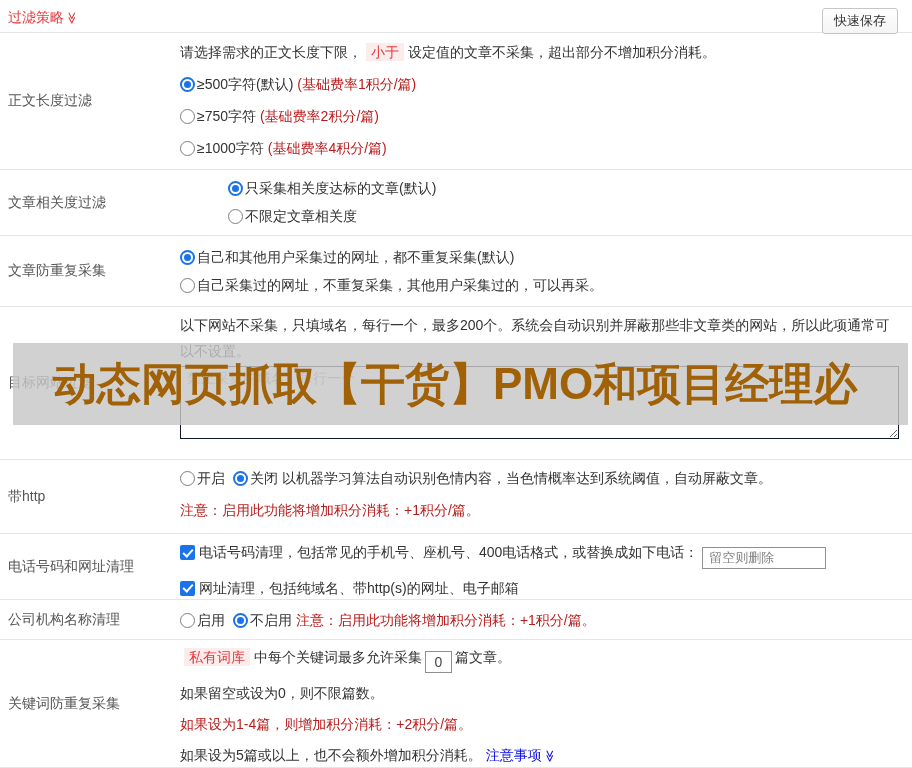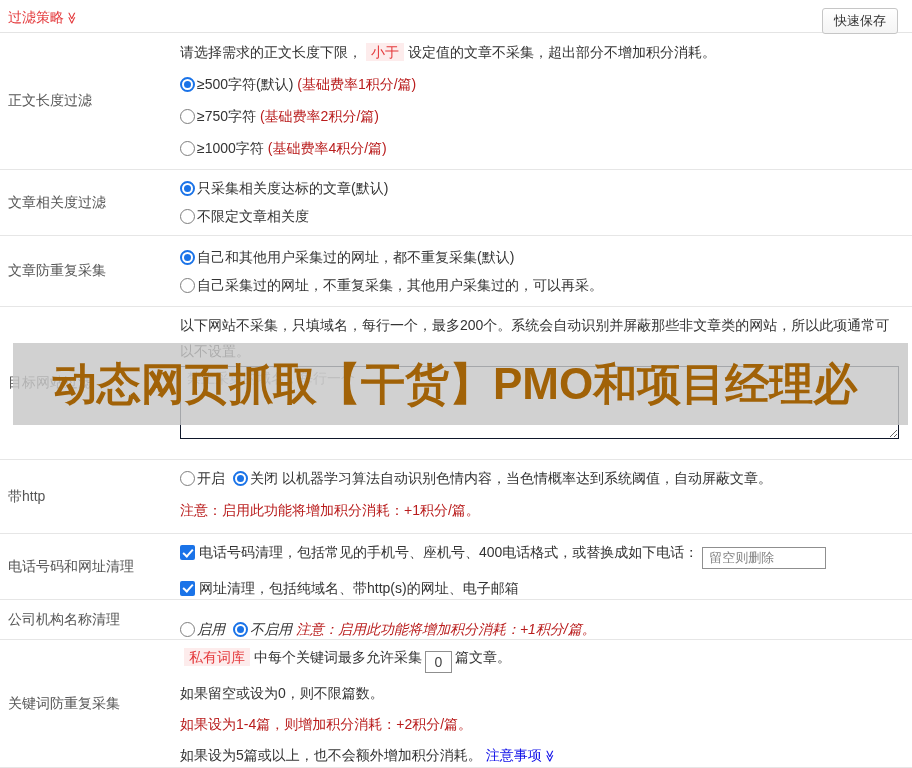--- a/index.html
+++ b/index.html
@@ -34,31 +34,31 @@
   .radio.sel { border: 2px solid #1a73e8; position: relative; }
   .radio.sel::after { content: ""; position: absolute; left: 2px; top: 2px; width: 7px; height: 7px;
                       border-radius: 50%; background: #1a73e8; }
   .checkbox { display: inline-block; width: 15px; height: 15px; background: #1a73e8; border-radius: 2px;
               position: relative; vertical-align: -3px; margin-right: 4px; cursor: pointer; }
   .checkbox::after { content: ""; position: absolute; left: 4.5px; top: 1.5px; width: 4px; height: 8px;
                      border: solid #fff; border-width: 0 2px 2px 0; transform: rotate(42deg); }
   
   .r-length   { height: 137px; } .r-length .row-content   { padding-top: 9px; }
   .r-length .line { margin-bottom: 12px; }
-  .r-rel      { height: 66px; }  .r-rel .row-content      { padding-top: 8px; }
+  .r-rel      { height: 66px; gap: 48px; }  .r-rel .row-content      { padding-top: 8px; }
   .r-rel .line { margin-bottom: 8px; }
   .r-dup      { height: 71px; justify-content: flex-end; }  .r-dup .row-content      { padding-top: 11px; }
   .r-dup .line { margin-bottom: 8px; }
   .r-site     { height: 153px; } .r-site .row-content     { padding-top: 5px; }
   .r-site p   { line-height: 26px; width: 719px; }
   .r-porn     { height: 74px; }  .r-porn .row-content     { padding-top: 8px; }
   .r-porn .line { margin-bottom: 12px; }
   .r-phone    { height: 66px; }  .r-phone .row-content    { padding-top: 7px; }
   .r-phone .line { line-height: 22px; margin-bottom: 8px; }
-  .r-org      { height: 40px; }  .r-org .row-content      { display: flex; align-items: flex-end; font-style: italic; }
+  .r-org      { height: 40px; }  .r-org .row-content      { display: flex; align-items: center; }
   .r-kw       { height: 128px; } .r-kw .row-content       { padding-top: 6px; }
   .r-kw .line { line-height: 22px; margin-bottom: 9px; }
   textarea.site-box { width: 719px; height: 73px; margin-top: 2px; border: 1px solid #0f172a;
                       padding: 3px 6px; font: 14px "Liberation Sans","DejaVu Sans",sans-serif;
                       resize: both; color: #a16207; }
   textarea.site-box::placeholder { color: #9a9a9a; }
   input.phone-input { width: 124px; height: 22px; border: 1px solid #8f8f8f; padding: 1px 6px;
                       font: 13px "Liberation Sans","DejaVu Sans",sans-serif; margin-left: 4px;
                       vertical-align: -5px; }
   input.phone-input::placeholder { color: #848484; }

